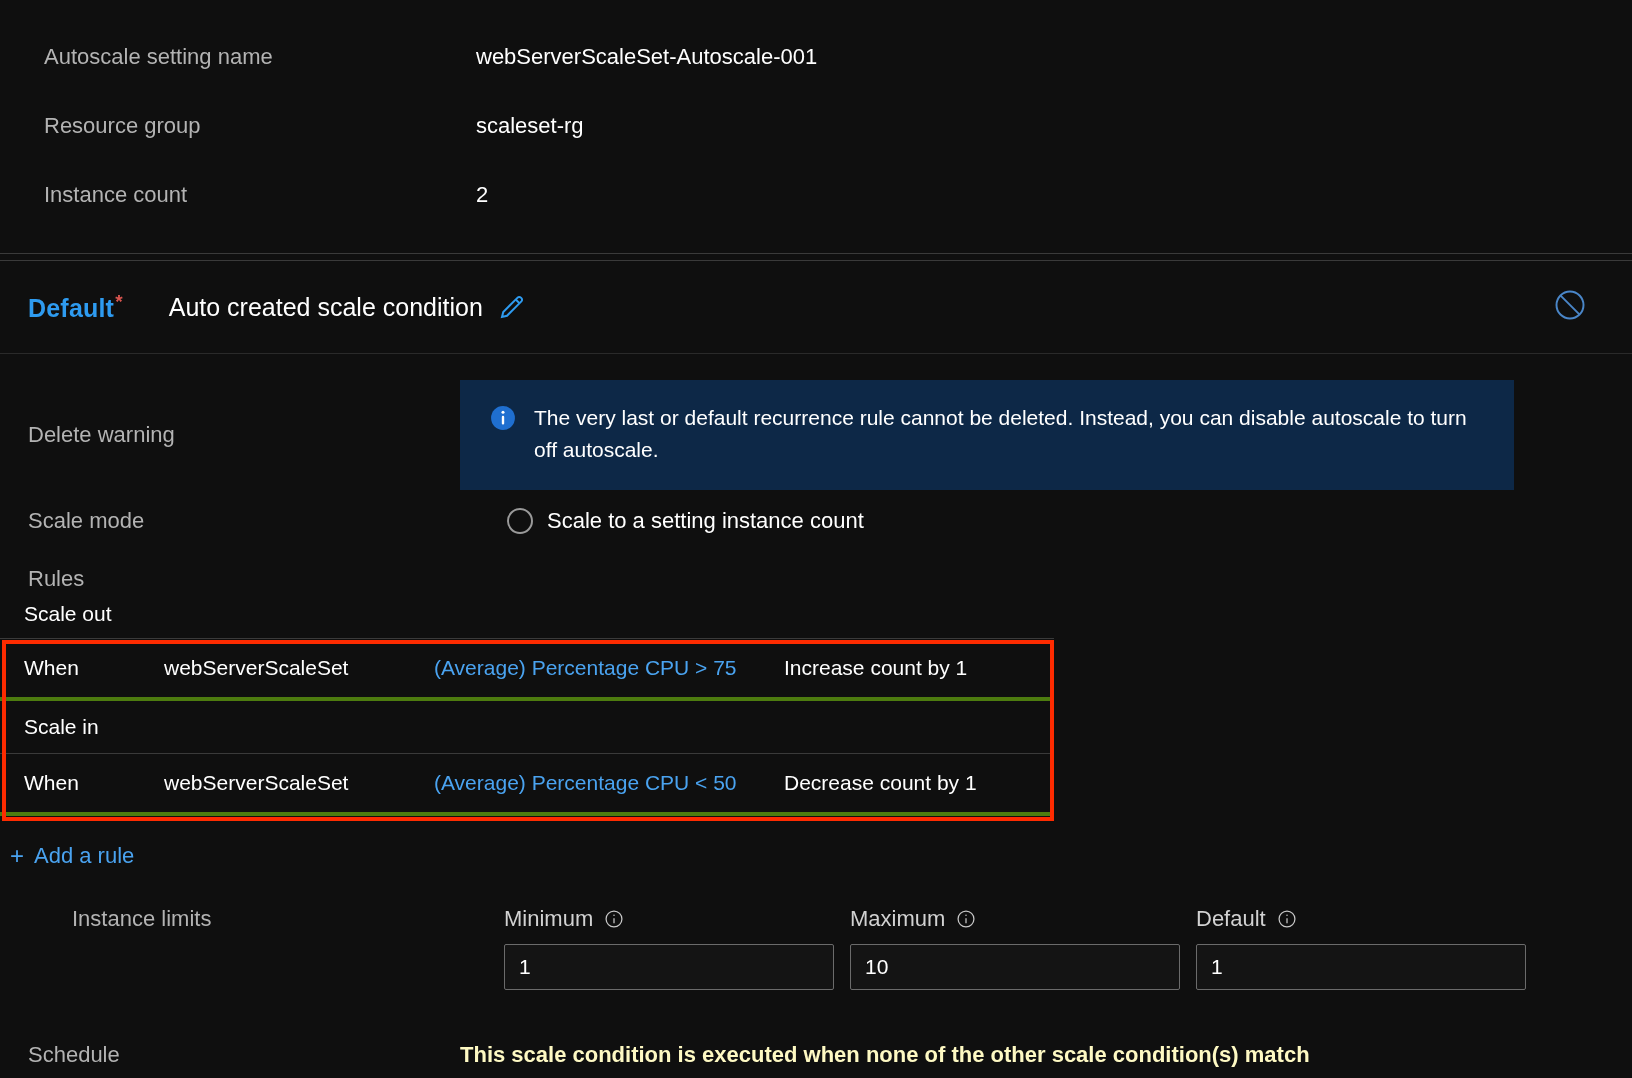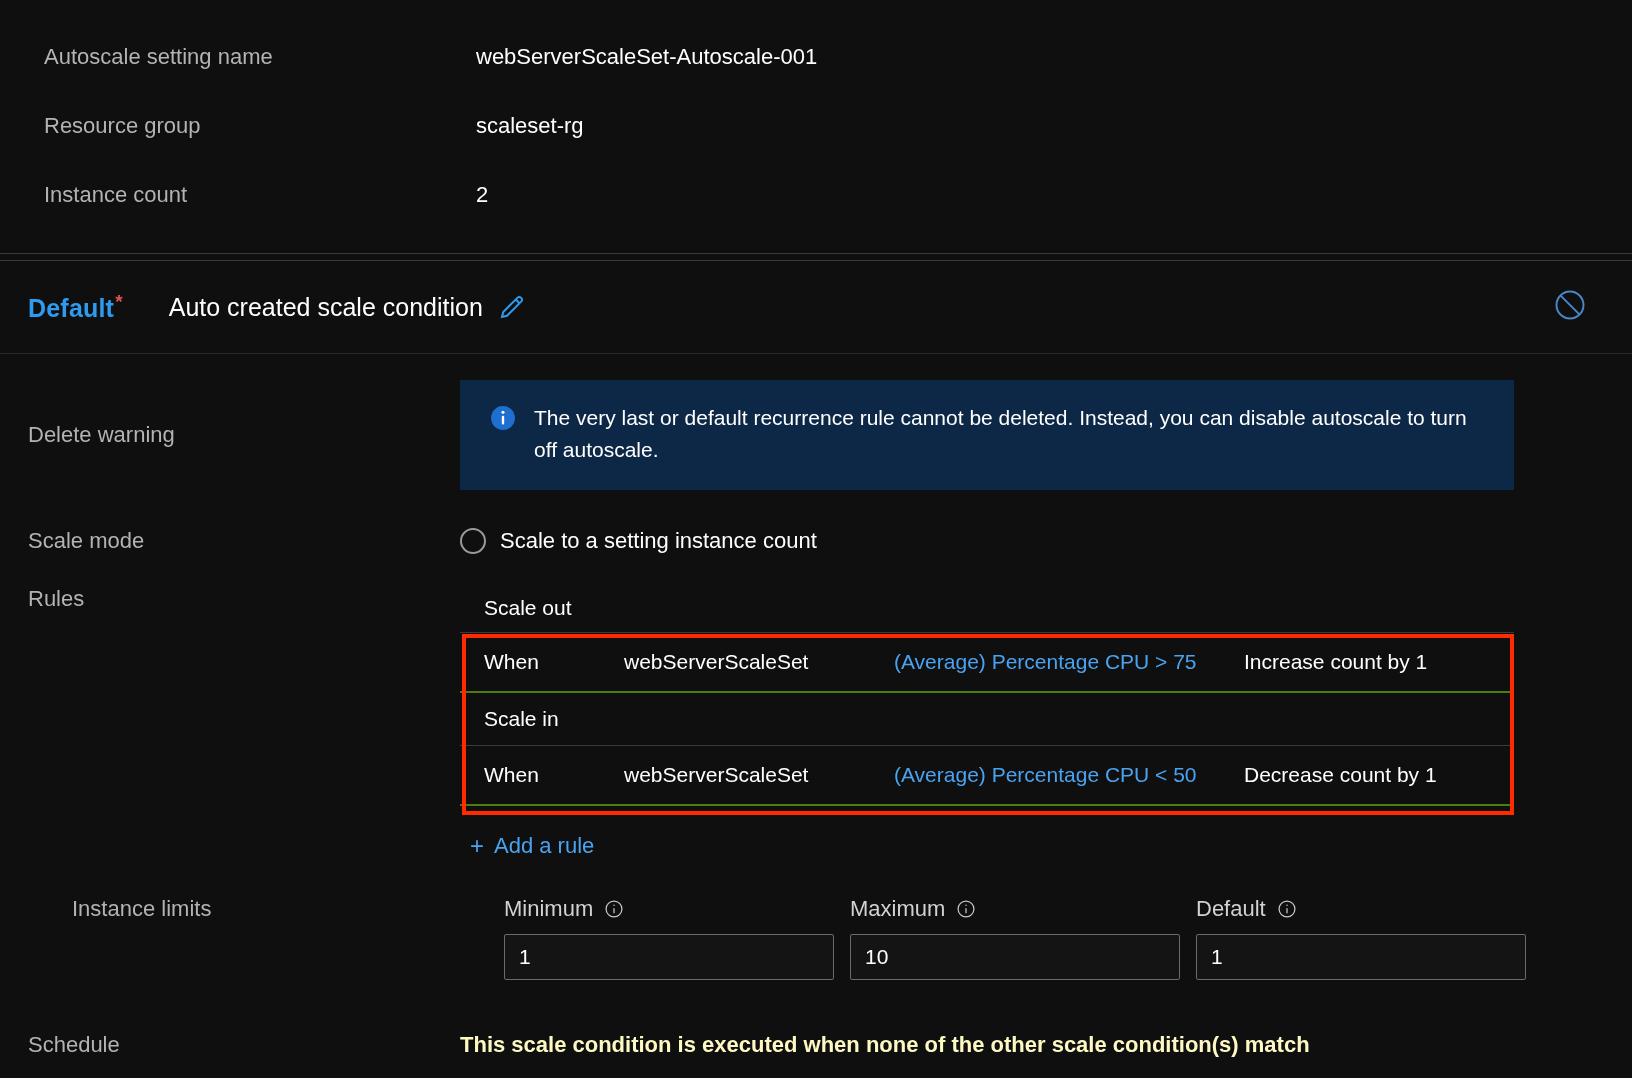--- a/index.html
+++ b/index.html
@@ -183,21 +183,21 @@
     font-size: 21px;
     color: #ffffff;
     padding: 10px 0 12px 24px;
   }
   .rule-table {
     border-collapse: collapse;
     width: 100%;
   }
   .rule-row td {
     border-top: 1px solid #3a3a3a;
-    border-bottom: 2px solid #4d7c0f;
+    border-bottom: 4px solid #4d7c0f;
     padding: 17px 0;
     font-size: 21px;
     color: #ffffff;
     white-space: nowrap;
   }
   .rule-row td.c-when   { width: 140px; padding-left: 24px; }
   .rule-row td.c-res    { width: 270px; margin-left: 12px; }
   .rule-row td.c-metric { width: 350px; color: #4aa3f0; }
   .rule-row td.c-action { }
   .group-row td {
@@ -324,33 +324,33 @@
           <circle cx="12" cy="12" r="11" fill="#1f6fd0"></circle>
           <rect x="10.9" y="10" width="2.2" height="8" rx="1" fill="#ffffff"></rect>
           <circle cx="12" cy="6.6" r="1.4" fill="#ffffff"></circle>
         </svg>
       </span>
       <span class="info-text">The very last or default recurrence rule cannot be deleted. Instead, you can disable autoscale to turn off autoscale.</span>
     </div>
   </div>
 </div>
 
-<div class="form-row" style="padding-top:38px;">
+<div class="form-row" style="padding-top:18px;gap:47px;">
   <div class="f-label">Scale mode</div>
   <div class="f-field">
     <div class="radio-group">
       <div class="radio-opt">
         <span class="radio-mark"></span>
         <span class="radio-label">Scale to a setting instance count</span>
       </div>
     </div>
   </div>
 </div>
 
-<div class="form-row" style="padding-top:32px;">
+<div class="form-row" style="padding-top:32px;flex-direction:column;">
   <div class="f-label">Rules</div>
   <div class="f-field">
 
     <div class="rules-wrap">
 
       <div class="rules-group-title">Scale out</div>
 
       <table class="rule-table">
         <tbody>
           <tr class="rule-row">

